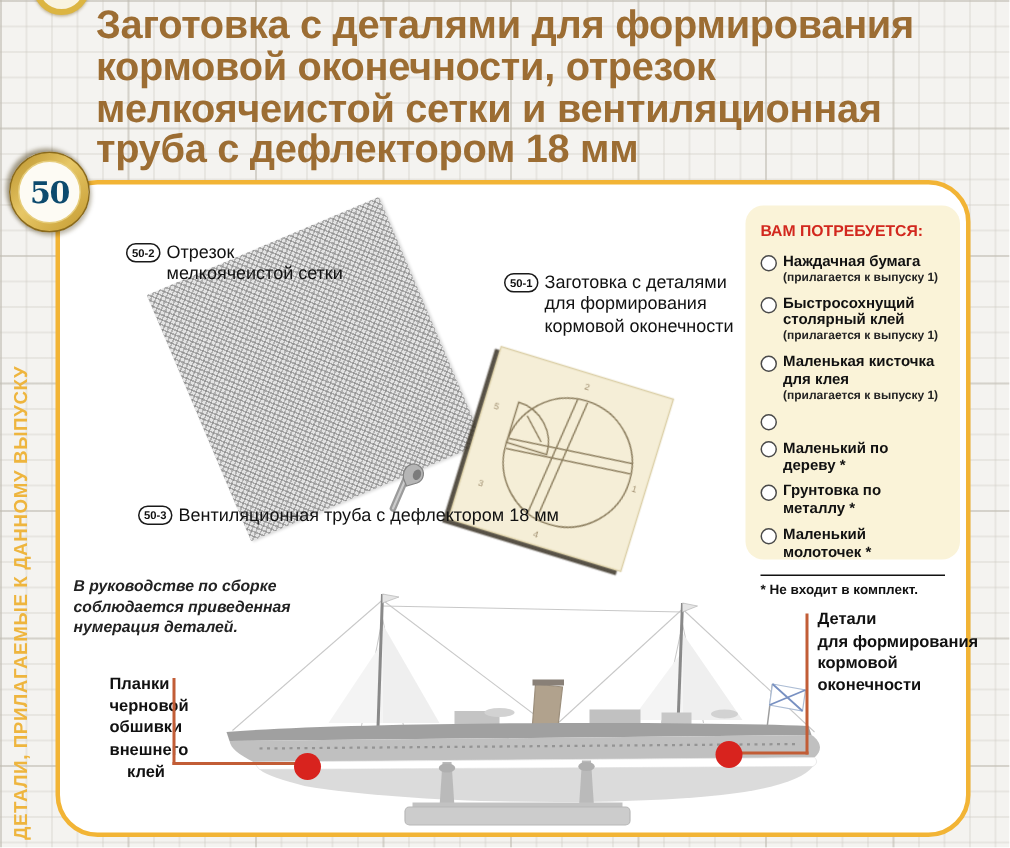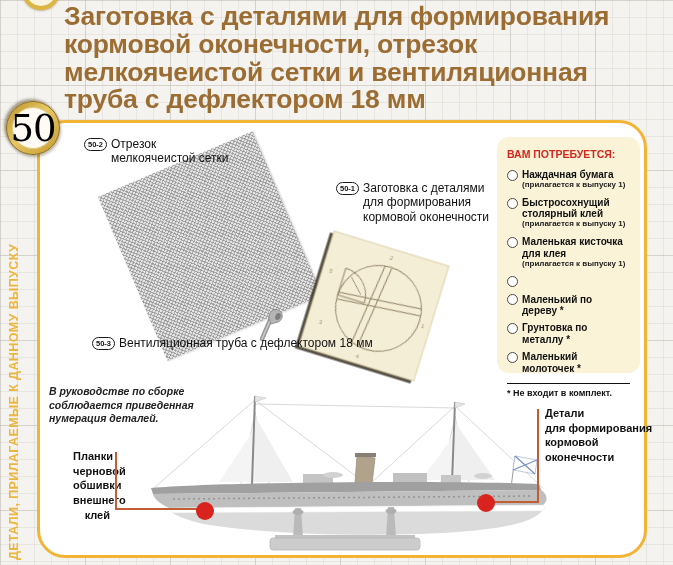--- a/index.html
+++ b/index.html
@@ -39,21 +39,21 @@
     border-radius:50%;
     background:linear-gradient(135deg,#b8902a 0%,#e7c766 45%,#c49a30 100%);
     border:1px solid #8a6a1c;
     box-shadow:-2px -2px 3px rgba(60,45,5,.45), 1px 2px 3px rgba(60,45,5,.35);
     display:flex; align-items:center; justify-content:center;
   }
   .issue-badge-inner {
     width:42px; height:42px; border-radius:50%;
     background:#fdfbf4; border:1px solid #e6cd7c;
     display:flex; align-items:center; justify-content:center;
-    font-family:"DejaVu Serif", serif; font-weight:normal; font-size:37px; color:#000000;
+    font-family:"DejaVu Serif", serif; font-weight:bold; font-size:20px; color:#0c4a6e;
     letter-spacing:-1px;
   }
 
   .side-label {
     position:absolute; left:7px; top:280px; height:280px;
     writing-mode:vertical-rl; transform:rotate(180deg);
     font-size:12.5px; font-weight:bold; letter-spacing:.4px;
     color:#eeb53e; white-space:nowrap;
   }
 
@@ -75,21 +75,21 @@
   .tube-image { position:absolute; left:252px; top:303px; width:32px; height:40px; }
 
   
   .part-label { position:absolute; display:flex; gap:4px; align-items:flex-start; }
   .part-code {
     display:inline-block; border:1.2px solid #1a1a1a; border-radius:8px;
     font-size:7.5px; font-weight:bold; color:#111; background:#fff;
     padding:0.5px 3px; line-height:1.3; white-space:nowrap; margin-top:1px;
   }
   .part-text { font-size:12px; font-weight:normal; color:#111; line-height:1.2; }
-  #label-mesh { left:84px; top:137px; }
+  #label-mesh { left:84px; top:161px; }
   #label-mesh .part-text { width:120px; }
   #label-board { left:336px; top:181px; }
   #label-board .part-text { width:128px; }
   #label-tube { left:92px; top:336px; }
   #label-tube .part-text { white-space:nowrap; }
 
   
   .req-panel {
     position:absolute; left:497px; top:137px; width:143px; height:236px;
     background:#faf3d8; border-radius:12px; padding:11px 10px 8px 10px;

